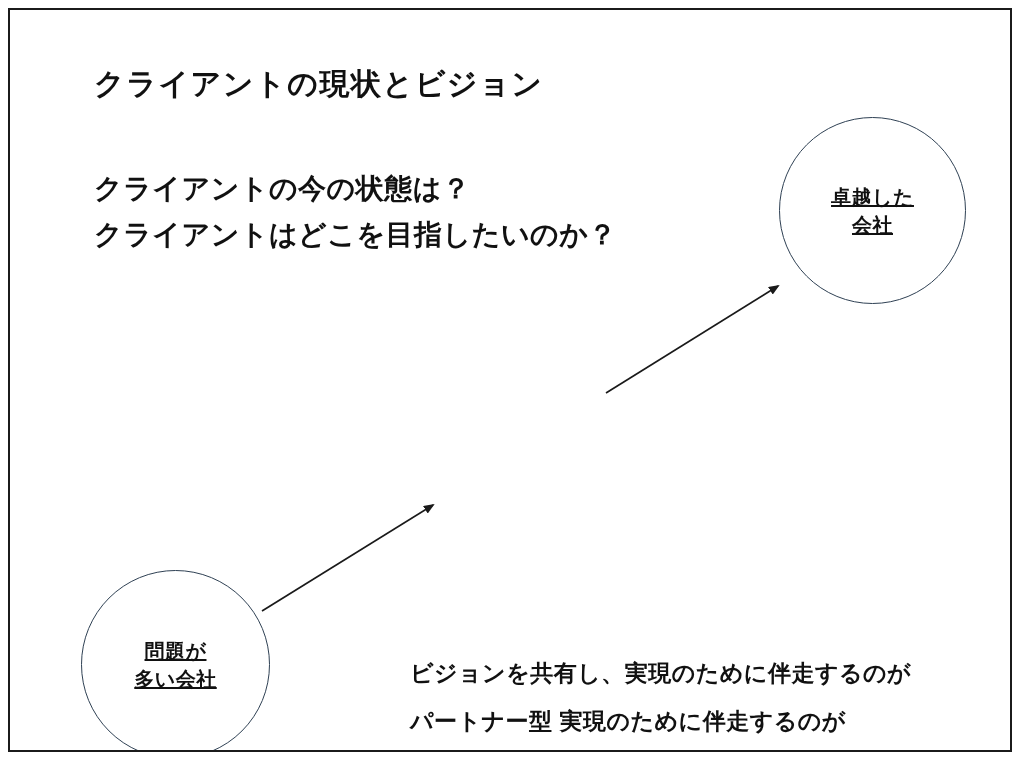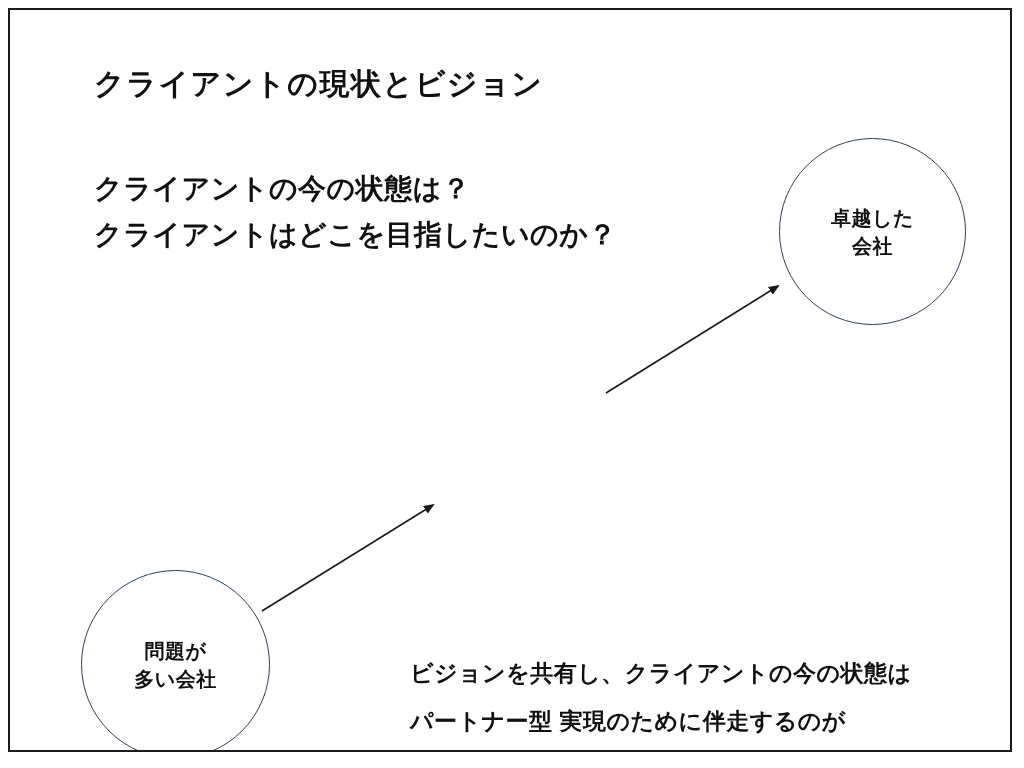--- a/index.html
+++ b/index.html
@@ -59,23 +59,23 @@
     text-align: center;
     box-sizing: border-box;
   }
   .circle .label {
     font-size: 20px;
     font-weight: 700;
     line-height: 1.4;
     letter-spacing: 0.5px;
   }
   .circle .label span { display: block; }
-  .circle.c-problem  { left: 71px;  top: 560px; width: 189px; height: 189px; }
+  .circle.c-problem  { left: 71px;  top: 560px; width: 189px; height: 189px; text-decoration: underline; }
   .circle.c-average  { left: 420px; top: 351px; width: 185px; height: 185px; }
-  .circle.c-excellent{ left: 769px; top: 128px; width: 187px; height: 187px; }
+  .circle.c-excellent{ left: 769px; top: 107px; width: 187px; height: 187px; text-decoration: underline; }
   .arrow-layer {
     position: absolute;
     left: 0;
     top: 0;
     width: 1024px;
     height: 768px;
     pointer-events: none;
   }
   .footer-text {
     position: absolute;
@@ -118,18 +118,18 @@
     </div>
 
 
     <div class="circle c-excellent">
       <div class="label">
         <span>卓越した</span>
         <span>会社</span>
       </div>
     </div>
 
-    <div class="footer-text f1">ビジョンを共有し、クライアントの今の状態は</div>
+    <div class="footer-text f1">ビジョンを共有し、実現のために伴走するのが</div>
 
     <div class="footer-text f2">パートナー型 実現のために伴走するのが</div>
 
   </div>
 </div>
 
 </body></html>

